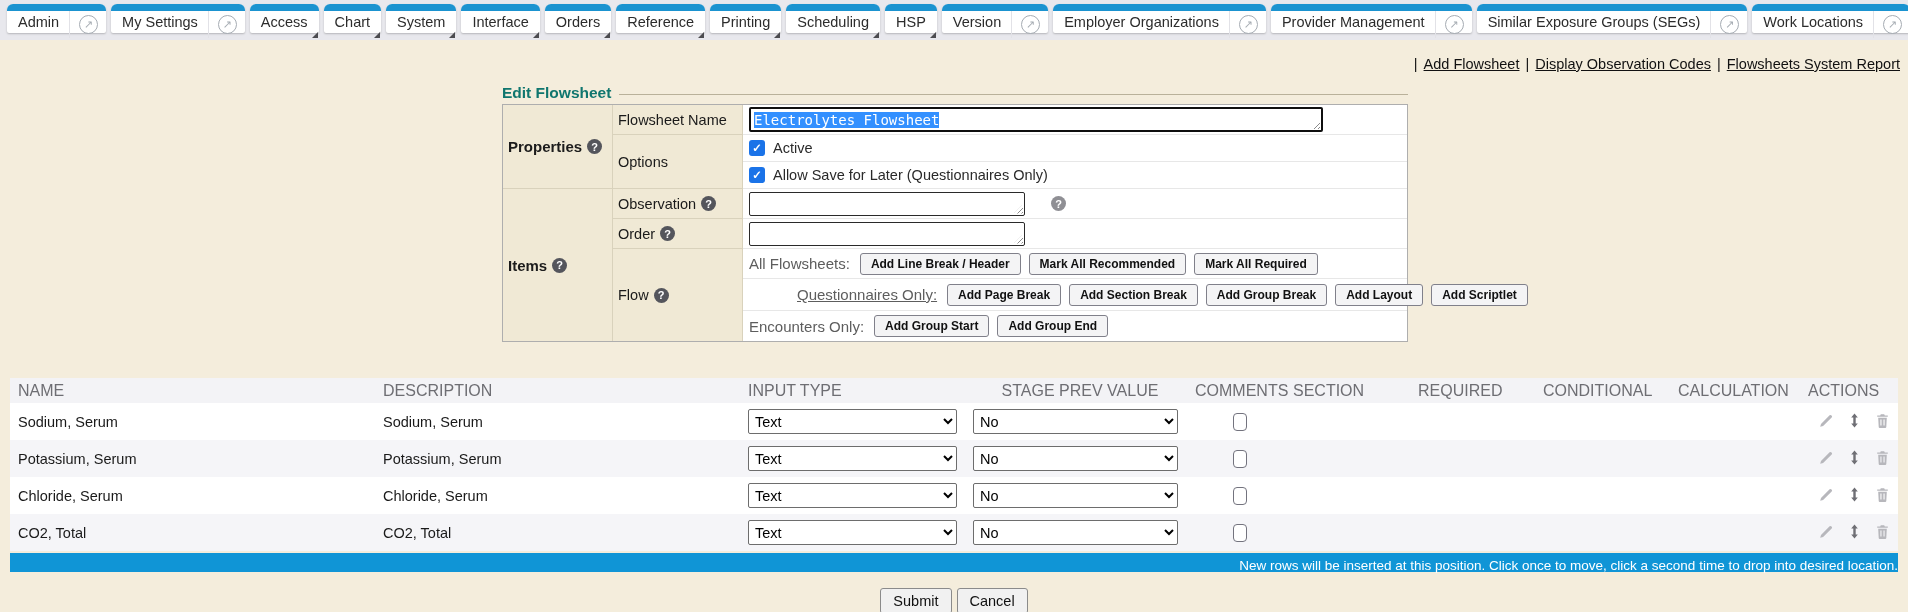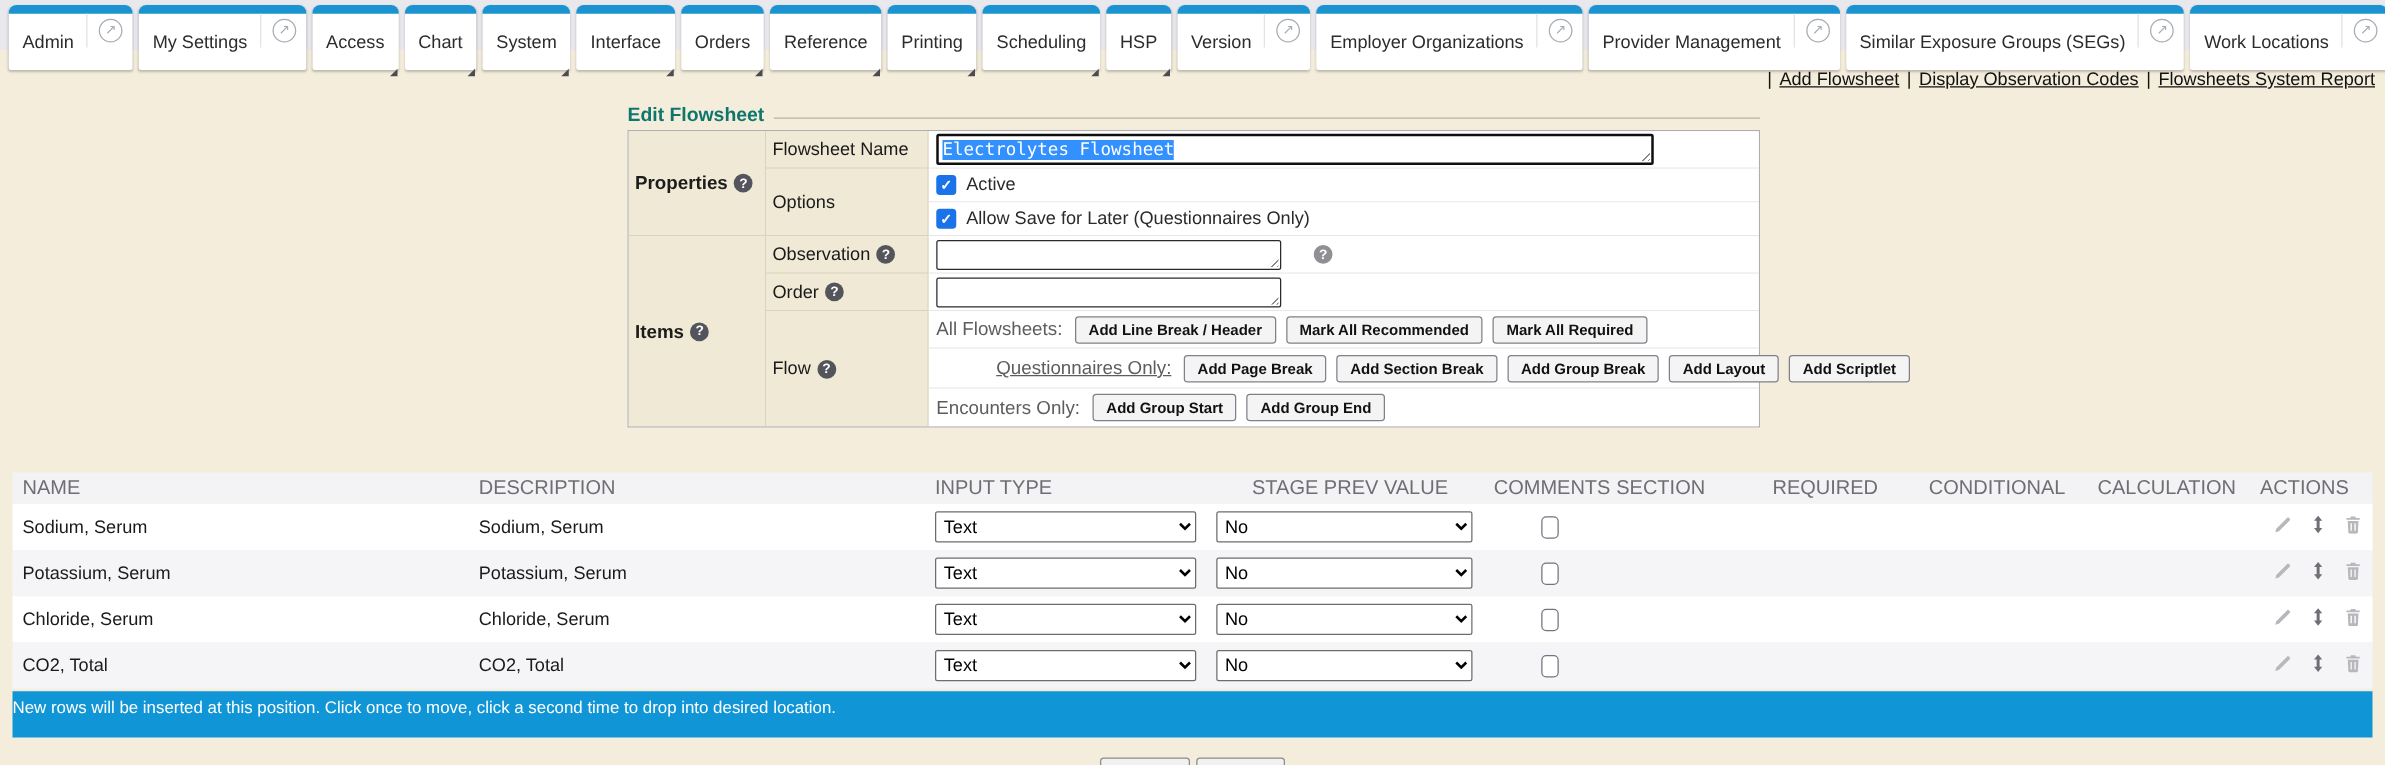--- a/index.html
+++ b/index.html
@@ -3,21 +3,21 @@
 <meta charset="utf-8">
 <style>
   * { box-sizing: border-box; margin: 0; padding: 0; }
   html,body { width:1908px; height:612px; overflow:hidden; }
   body { font-family:"Liberation Sans", sans-serif; background:#f4eddc; color:#1a1a1a; }
 
   
   .nav { height:40px; background:#e8e8ed; display:flex; align-items:flex-start; padding:4px 0 0 7px; gap:5px; }
   .tab { position:relative; background:#ffffff; border-radius:6px 6px 2px 2px; box-shadow:0 1px 2px rgba(0,0,0,0.22); cursor:pointer; }
   .tab-cap { height:7px; background:#1b93d0; border-radius:6px 6px 0 0; }
-  .tab-body { display:flex; align-items:center; height:45px; padding:0 11px; font-size:14.5px; color:#2c2c2c; white-space:nowrap; }
+  .tab-body { display:flex; align-items:center; height:22px; padding:0 11px; font-size:14.5px; color:#2c2c2c; white-space:nowrap; }
   .ext-wrap { display:none; align-items:center; align-self:stretch; border-left:1px solid #e2e2e7; margin-left:10px; padding-left:9px; margin-right:-3px; height:27px; }
   .tab.has-external .ext-wrap { display:flex; }
   .ext-glyph { width:19px; height:19px; border:1.5px solid #a6acb3; border-radius:50%; color:#a6acb3; font-size:11px; line-height:16px; text-align:center; display:block; }
   .corner { display:none; position:absolute; right:1px; bottom:-5px; width:0; height:0; border-left:6px solid transparent; border-bottom:6px solid #4c4c50; }
   .tab.has-menu .corner { display:block; }
 
   
   .top-links { margin-top:16px; text-align:right; padding-right:8px; font-size:14.5px; height:20px; }
   .top-link { color:#111; text-decoration:underline; cursor:pointer; }
   .link-sep { color:#111; margin:0 6px; }
@@ -71,21 +71,21 @@
   .cell { padding-left:8px; }
   .c-comm { text-align:center; padding-left:0; }
   .sel { font-family:"Liberation Sans", sans-serif; font-size:14.5px; height:25px; border:1px solid #6d6d6d; border-radius:2px; background:#fff; padding:0 2px; }
   .sel-input { width:209px; }
   .sel-stage { width:205px; }
   .cb-plain { display:inline-block; width:14px; height:18px; border:1.5px solid #73737e; border-radius:4px; background:#fff; cursor:pointer; vertical-align:middle; }
   .c-act { text-align:right; padding-right:8px; white-space:nowrap; }
   .act { display:inline-block; margin-left:9px; cursor:pointer; vertical-align:middle; }
 
   
-  .insert-bar { margin:2px 10px 0 10px; height:37px; background:#1095d6; color:#fff; font-size:13.5px; text-align:left; line-height:26px; cursor:pointer; }
+  .insert-bar { margin:2px 10px 0 10px; height:19px; background:#1095d6; color:#fff; font-size:13.5px; text-align:right; line-height:26px; cursor:pointer; }
   .footer-btns { margin-top:16px; display:flex; justify-content:center; gap:5px; }
   .footer-btns button { font-family:"Liberation Sans", sans-serif; font-size:14.5px; color:#111; background:#f1f1f1; border:1px solid #8b8b8b; border-radius:3px; padding:4px 12px; cursor:pointer; }
 </style>
 </head>
 <body>
 
 <div class="nav" id="nav-tabs">
   <div class="tab has-external">
     <div class="tab-cap"></div>
     <div class="tab-body">

